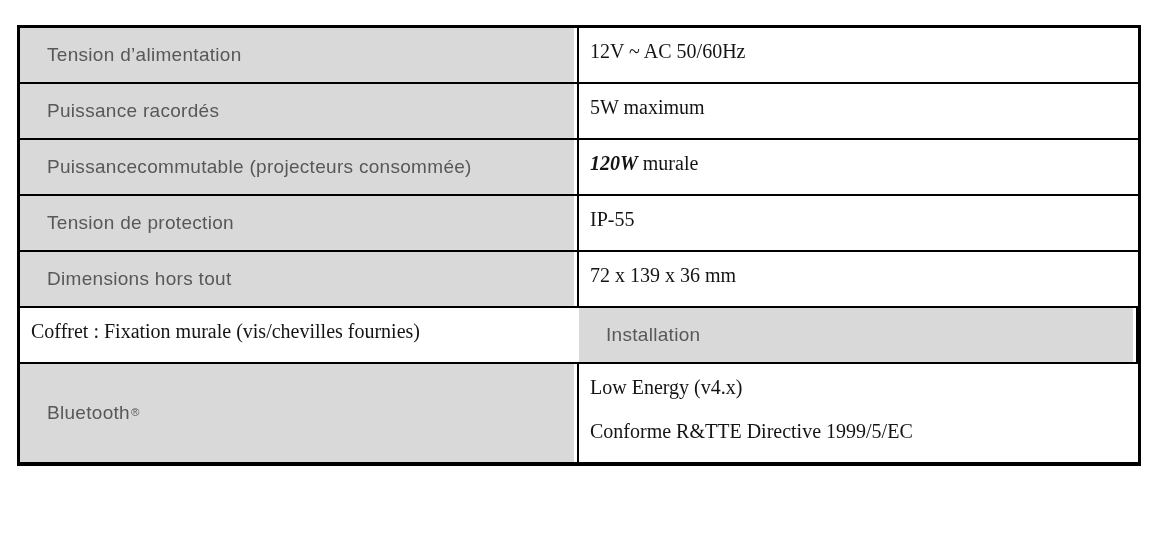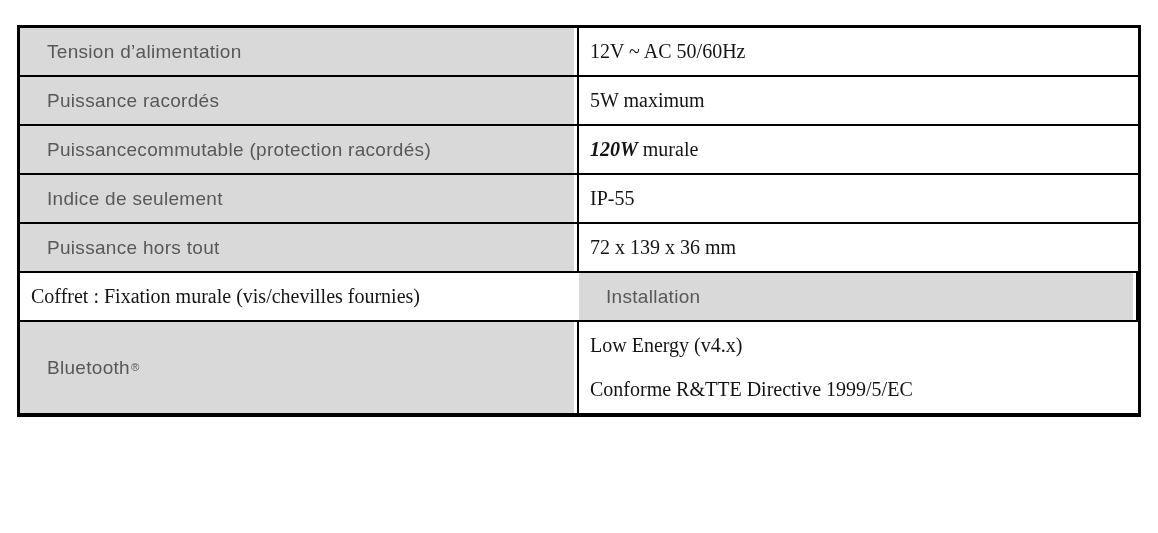--- a/index.html
+++ b/index.html
@@ -53,21 +53,21 @@
     align-items: center;
     padding: 2px 14px 2px 27px;
     color: var(--label-text);
     font-size: 19px;
     letter-spacing: 0.3px;
   }
   .value-cell {
     display: flex;
     flex-direction: column;
     justify-content: center;
-    padding: 1px 10px 2px 11px;
+    padding: 1px 10px 9px 11px;
     font-family: "Liberation Serif", serif;
     font-size: 20px;
     color: var(--value-text);
   }
   .value-line {
     min-height: 44px;
     display: flex;
     align-items: center;
   }
   .seg { white-space: pre-wrap; }
@@ -99,42 +99,42 @@
           <span class="seg">Puissance racordés</span>
         </div>
         <div class="cell value-cell">
           <div class="value-line">
             <span class="seg">5W maximum</span>
           </div>
         </div>
       </div>
       <div class="row">
         <div class="cell label-cell">
-          <span class="seg">Puissancecommutable (protection racordés)</span>
+          <span class="seg">Puissancecommutable (projecteurs consommée)</span>
         </div>
         <div class="cell value-cell">
           <div class="value-line">
             <span class="seg b">120W</span>
             <span class="seg"> murale</span>
           </div>
         </div>
       </div>
       <div class="row">
         <div class="cell label-cell">
-          <span class="seg">Indice de seulement</span>
+          <span class="seg">Tension de protection</span>
         </div>
         <div class="cell value-cell">
           <div class="value-line">
             <span class="seg">IP-55</span>
           </div>
         </div>
       </div>
       <div class="row">
         <div class="cell label-cell">
-          <span class="seg">Puissance hors tout</span>
+          <span class="seg">Dimensions hors tout</span>
         </div>
         <div class="cell value-cell">
           <div class="value-line">
             <span class="seg">72 x 139 x 36 mm</span>
           </div>
         </div>
       </div>
       <div class="row">
         <div class="cell value-cell">
           <div class="value-line">

